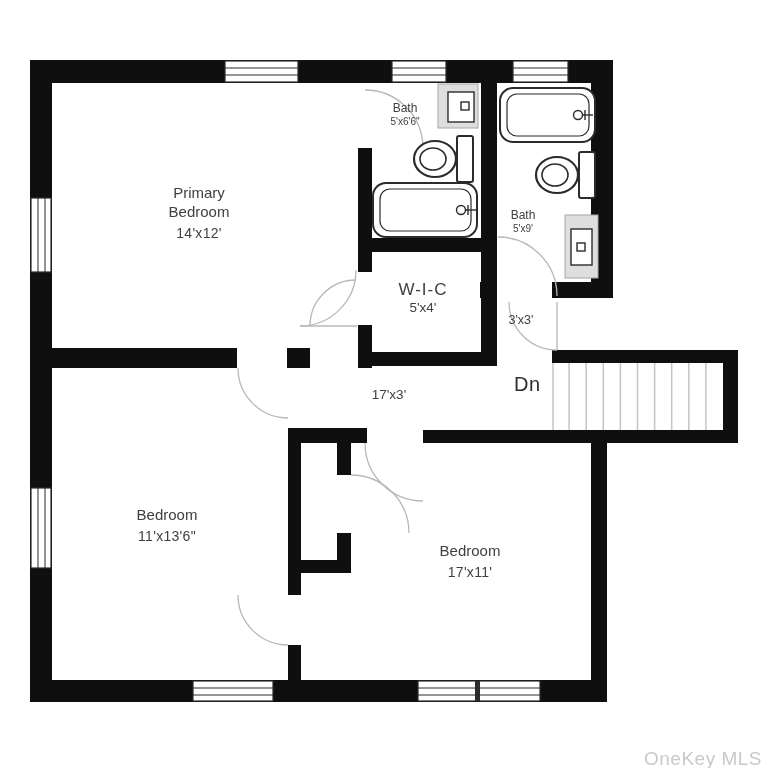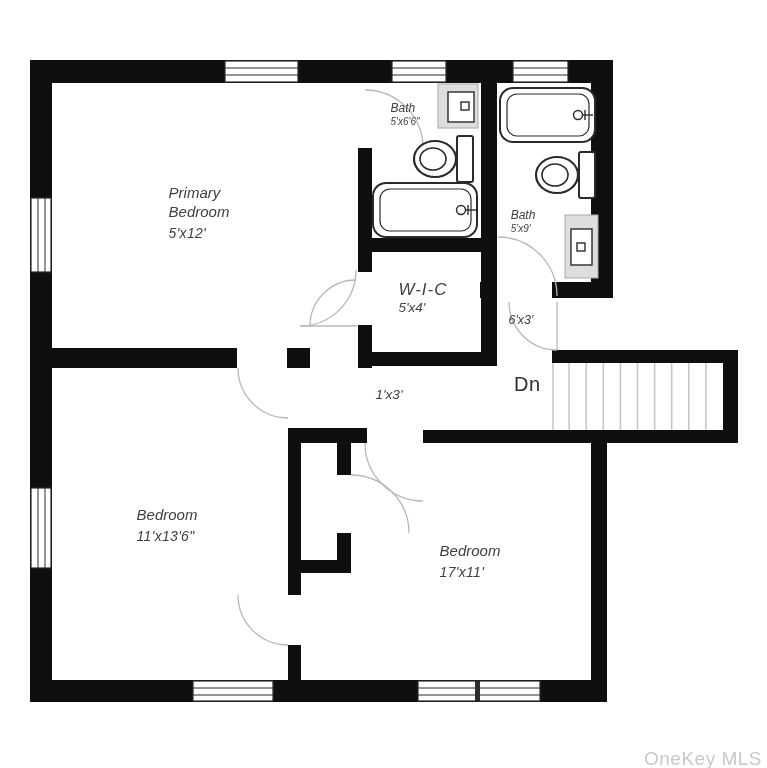--- a/index.html
+++ b/index.html
@@ -2,22 +2,22 @@
 <html style="--bg: #ffffff; --wall: #0f0f0f; --label: #404040; --dn: #2e2e2e; --door-arc: #b8b8b8; --stair-tread: #c4c4c4; --fixture-fill: #ffffff; --fixture-stroke: #2b2b2b; --vanity-fill: #dedede; --vanity-border: #a8a8a8; --window-frame: #2b2b2b; --watermark: #c9c9c9;"><head>
 <meta charset="utf-8">
 <style>
   html,body{margin:0;padding:0;background:#fff;}
   .plan{
     position:relative;width:767px;height:768px;background:var(--bg,#fff);
     font-family:"Liberation Sans", sans-serif;overflow:hidden;
   }
   .plan svg{position:absolute;left:0;top:0;}
   .room-label{
-    position:absolute;transform:translateX(-50%);text-align:left;
-    color:var(--label,#404040);white-space:nowrap;line-height:1.2;font-style:italic;
+    position:absolute;transform:translateX(-50%);text-align:center;
+    color:var(--label,#404040);white-space:nowrap;line-height:1.2;
   }
   .room-label .nm{display:block;}
   .lg .nm{font-size:15px;line-height:19px;}
   .lg .dm{display:block;font-size:14px;margin-top:4px;letter-spacing:.3px;}
   .sm .nm{font-size:12px;}
   .sm .dm{display:block;font-size:10px;margin-top:1px;}
   .wic-label .nm{font-size:17px;letter-spacing:1px;}
   .wic-label .dm{display:block;font-size:13.5px;}
   .dim-only{font-size:13.5px;}
   .dim-small{font-size:12.5px;}
@@ -173,44 +173,44 @@
     <g>
       <rect class="vanity-base" x="565" y="215" width="33" height="63"></rect>
       <rect class="fixture" x="571" y="229" width="21" height="36" stroke-width="1.4"></rect>
       <rect x="577" y="243" width="8" height="8" fill="none" stroke="var(--fixture-stroke,#2b2b2b)" stroke-width="1.4"></rect>
     </g>
   </svg>
 
   <div class="room-label lg" style="left:199px;top:183px;">
     <span class="nm">Primary</span>
     <span class="nm">Bedroom</span>
-    <span class="dm">5'x12'</span>
+    <span class="dm">14'x12'</span>
   </div>
 
   <div class="room-label sm" style="left:405px;top:101px;">
     <span class="nm">Bath</span>
     <span class="dm">5'x6'6"</span>
   </div>
 
   <div class="room-label sm" style="left:523px;top:208px;">
     <span class="nm">Bath</span>
     <span class="dm">5'x9'</span>
   </div>
 
   <div class="room-label wic-label" style="left:423px;top:280px;">
     <span class="nm">W-I-C</span>
     <span class="dm">5'x4'</span>
   </div>
 
   <div class="room-label dim-small" style="left:521px;top:313px;">
-    <span>6'x3'</span>
+    <span>3'x3'</span>
   </div>
 
   <div class="room-label dim-only" style="left:389px;top:387px;">
-    <span>1'x3'</span>
+    <span>17'x3'</span>
   </div>
 
   <div class="dn-label" style="left:514px;top:373px;">Dn</div>
 
   <div class="room-label lg" style="left:167px;top:505px;">
     <span class="nm">Bedroom</span>
     <span class="dm">11'x13'6"</span>
   </div>
 
   <div class="room-label lg" style="left:470px;top:541px;">

